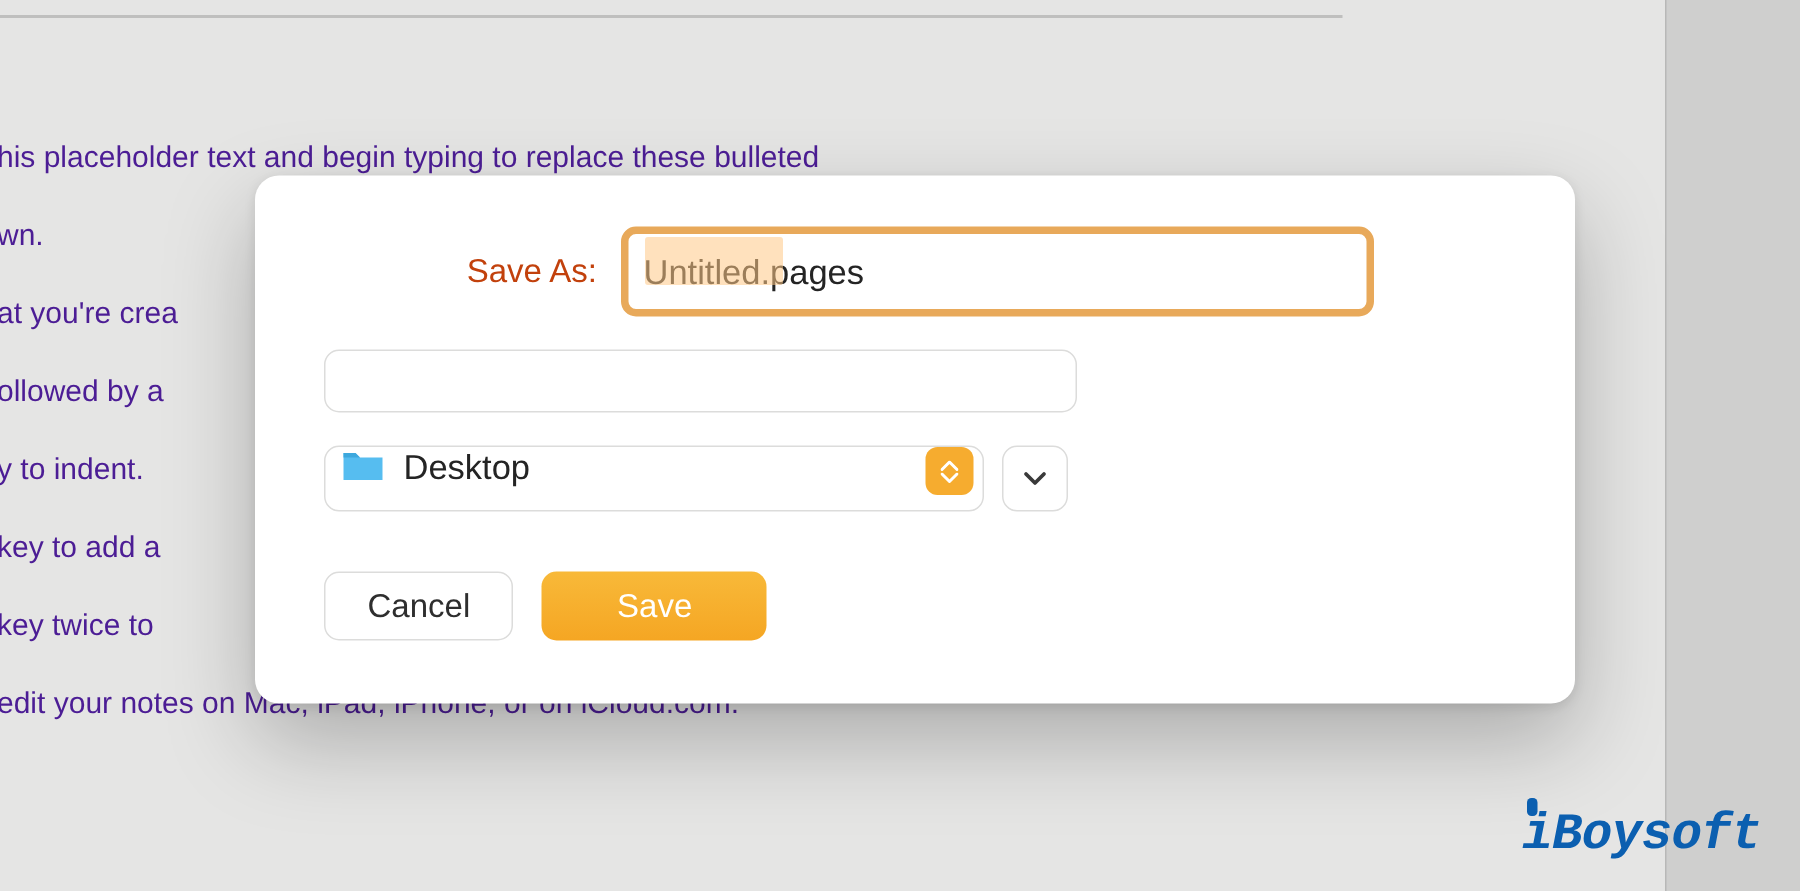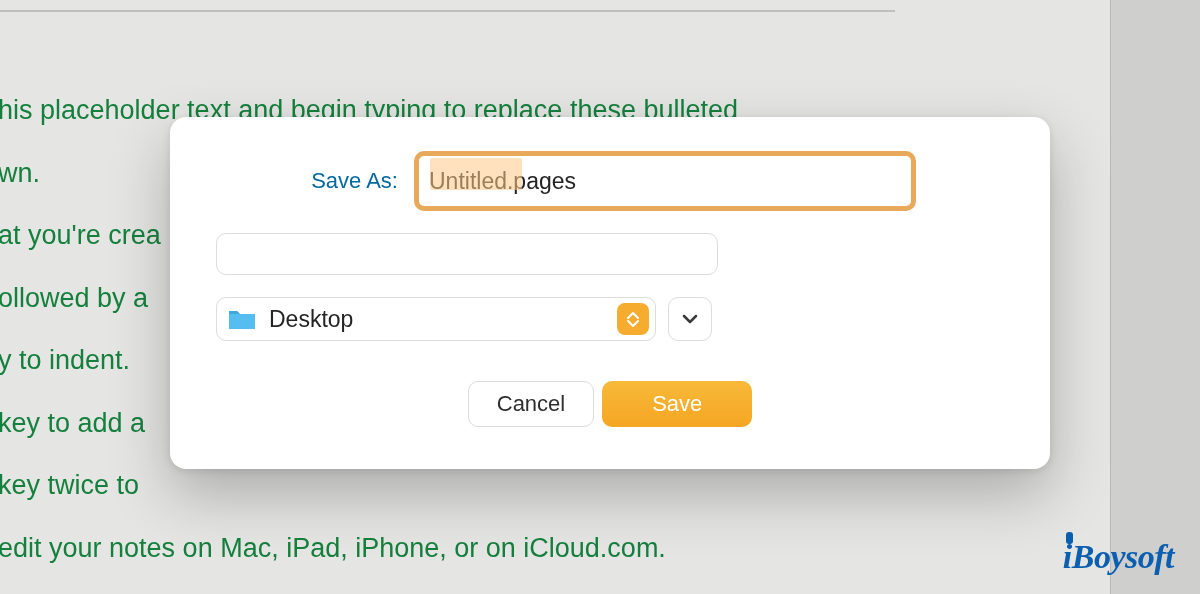--- a/index.html
+++ b/index.html
@@ -14,22 +14,22 @@
     .background-document {
       position: absolute;
       top: 0;
       left: 0;
       width: 1110px;
       height: 594px;
       background: #e5e5e4;
       padding: 90px 0 0 0;
     }
     .background-document .line {
-      font-size: 27px;
-      color: #15803d;
+      font-size: 20px;
+      color: #4c1d95;
       line-height: 1.5;
       margin-bottom: 22px;
       padding-left: 0;
       white-space: nowrap;
       text-indent: -2px;
     }
     .background-rule {
       position: absolute;
       top: 10px;
       left: 0;
@@ -59,21 +59,21 @@
     }
     .form-row {
       display: flex;
       align-items: center;
       margin-bottom: 22px;
     }
     .form-label {
       width: 198px;
       text-align: right;
       font-size: 22px;
-      color: #0369a1;
+      color: #c2410c;
       padding-right: 16px;
     }
     .save-as-input-wrap {
       position: relative;
       flex: 1;
       max-width: 502px;
     }
     .save-as-input {
       width: 100%;
       height: 60px;
@@ -110,21 +110,21 @@
       background: #fff;
     }
     .where-row { display: flex; align-items: center; }
     .where-select {
       flex: 1;
       max-width: 440px;
       height: 44px;
       border: 1px solid #dcdcdb;
       border-radius: 10px;
       display: flex;
-      align-items: center;
+      align-items: flex-start;
       padding: 0 6px 0 10px;
       background: #fff;
       position: relative;
     }
     .folder-icon {
       width: 30px;
       height: 24px;
       margin-right: 12px;
       display: inline-block;
     }
@@ -152,22 +152,22 @@
       border: 1px solid #dcdcdb;
       border-radius: 10px;
       background: #fff;
       display: flex;
       align-items: center;
       justify-content: center;
       margin-left: 12px;
     }
     .button-row {
       display: flex;
-      justify-content: center;
-      gap: 8px;
+      justify-content: flex-start;
+      gap: 19px;
       margin-top: 40px;
     }
     .btn {
       height: 46px;
       border-radius: 10px;
       font-size: 22px;
       padding: 0 28px;
       border: 1px solid #dcdcdb;
       background: #fff;
       color: #2e2e2e;
@@ -187,21 +187,21 @@
     }
     .watermark {
       position: absolute;
       bottom: 18px;
       right: 26px;
       font-size: 34px;
       font-weight: 700;
       font-style: italic;
       color: #0b5fb0;
       letter-spacing: -0.5px;
-      font-family: Liberation Serif, serif;
+      font-family: Liberation Mono, monospace;
     }
     .watermark .dot {
       position: absolute;
       top: -6px;
       left: 3px;
       width: 7px;
       height: 12px;
       background: #0b5fb0;
       border-radius: 3px;
     }

